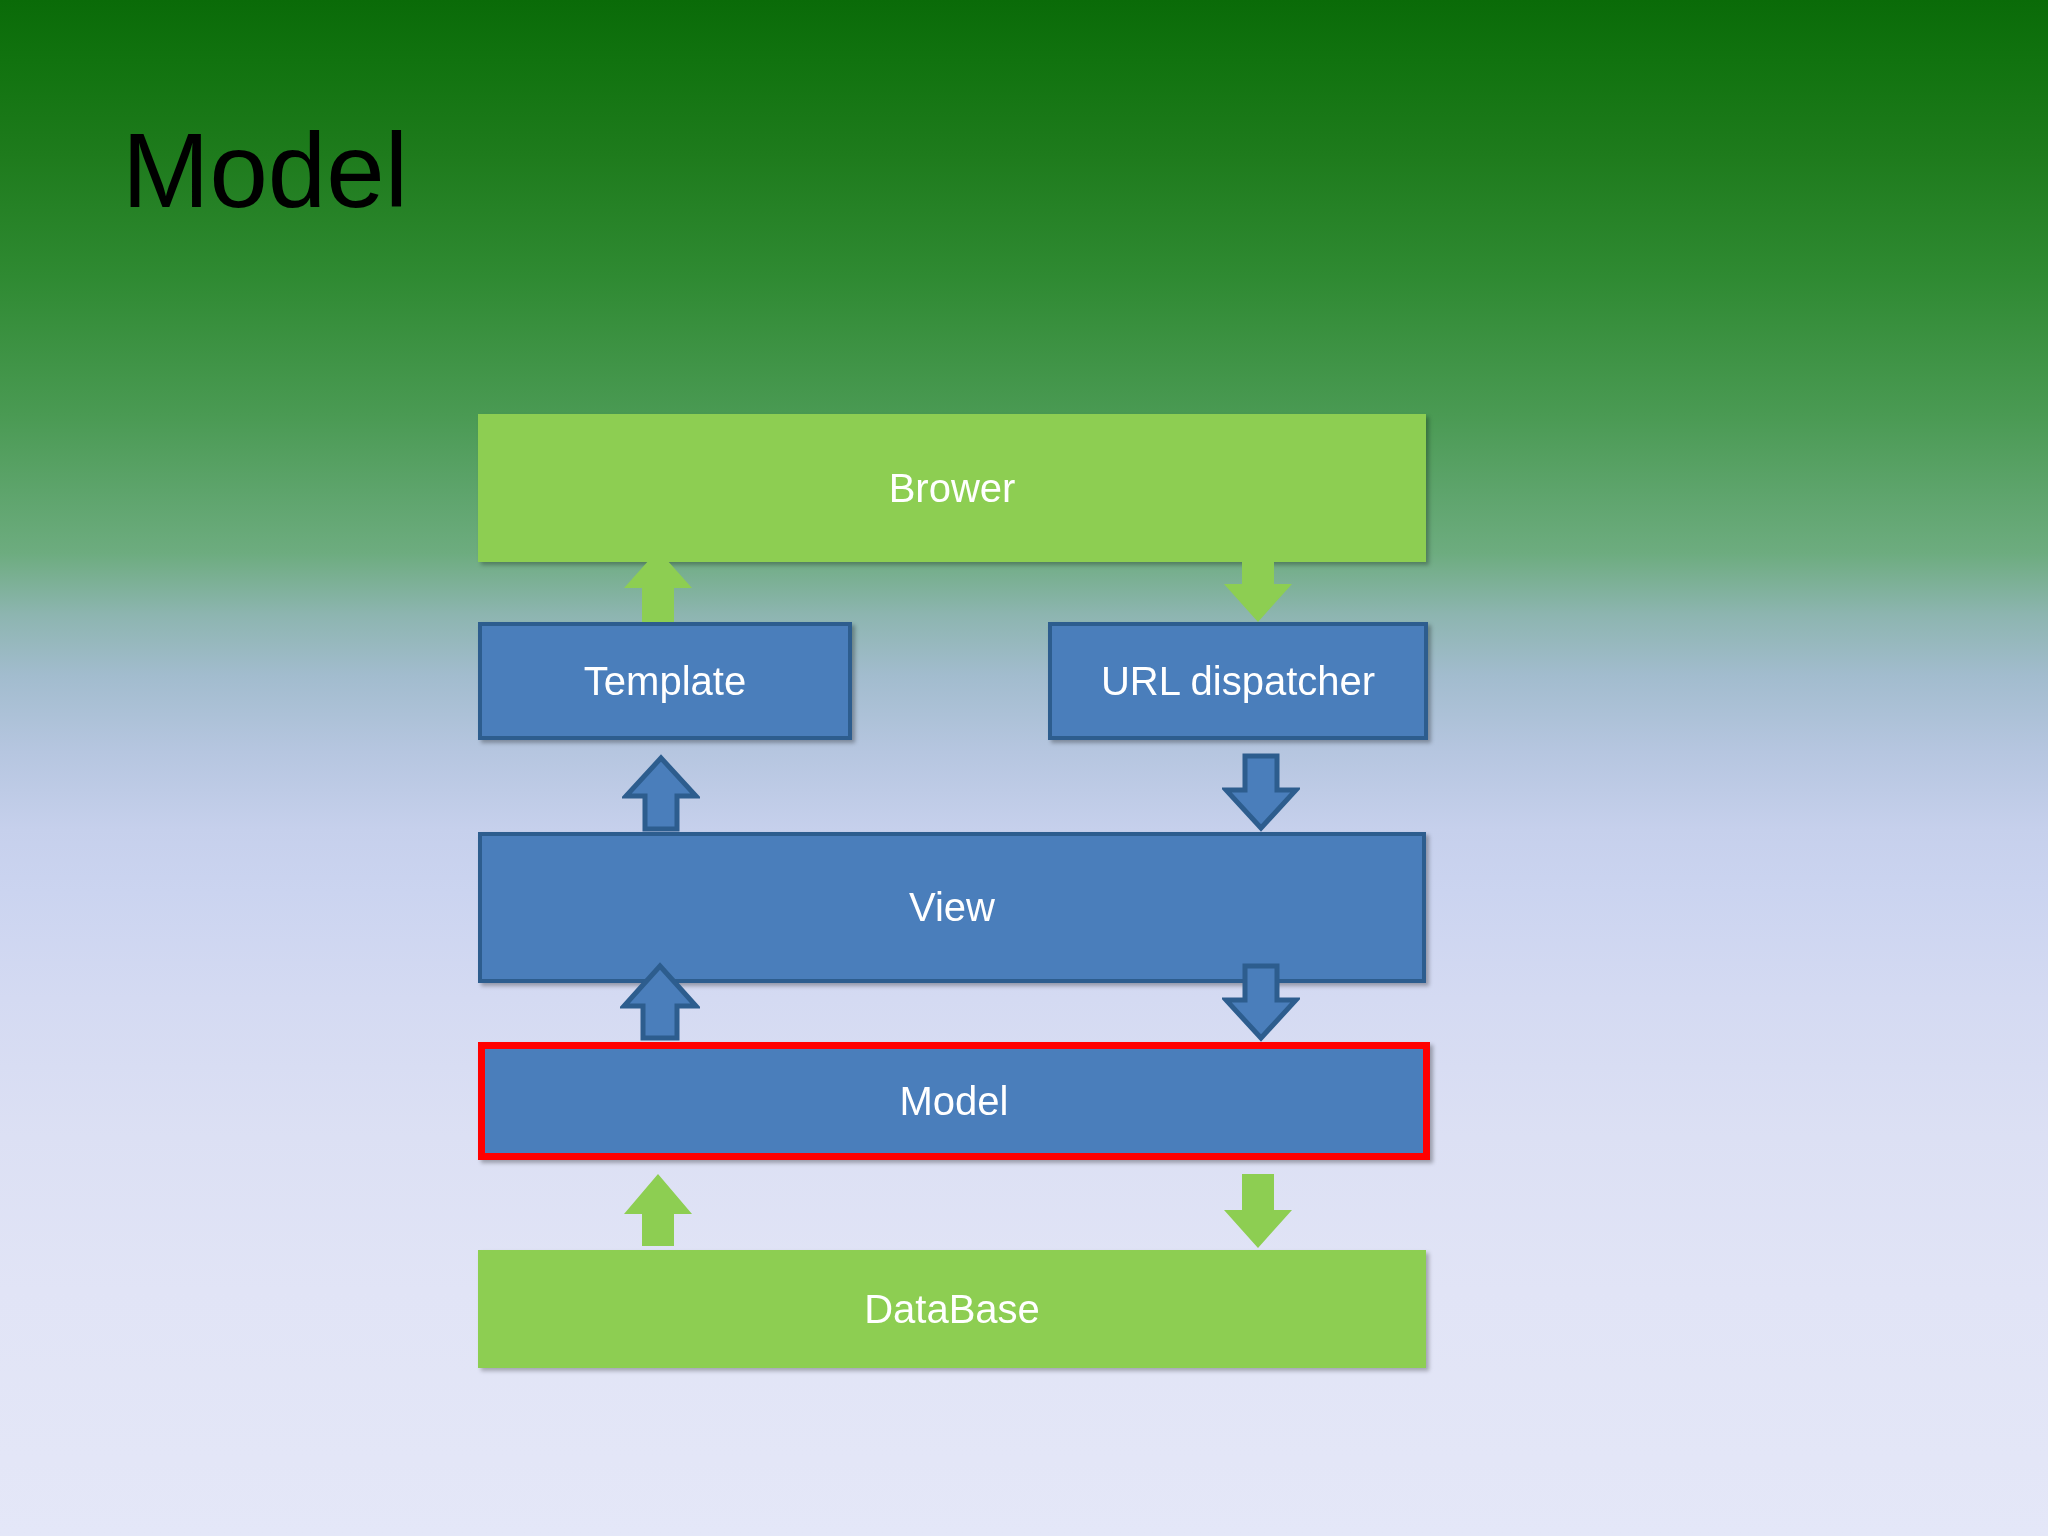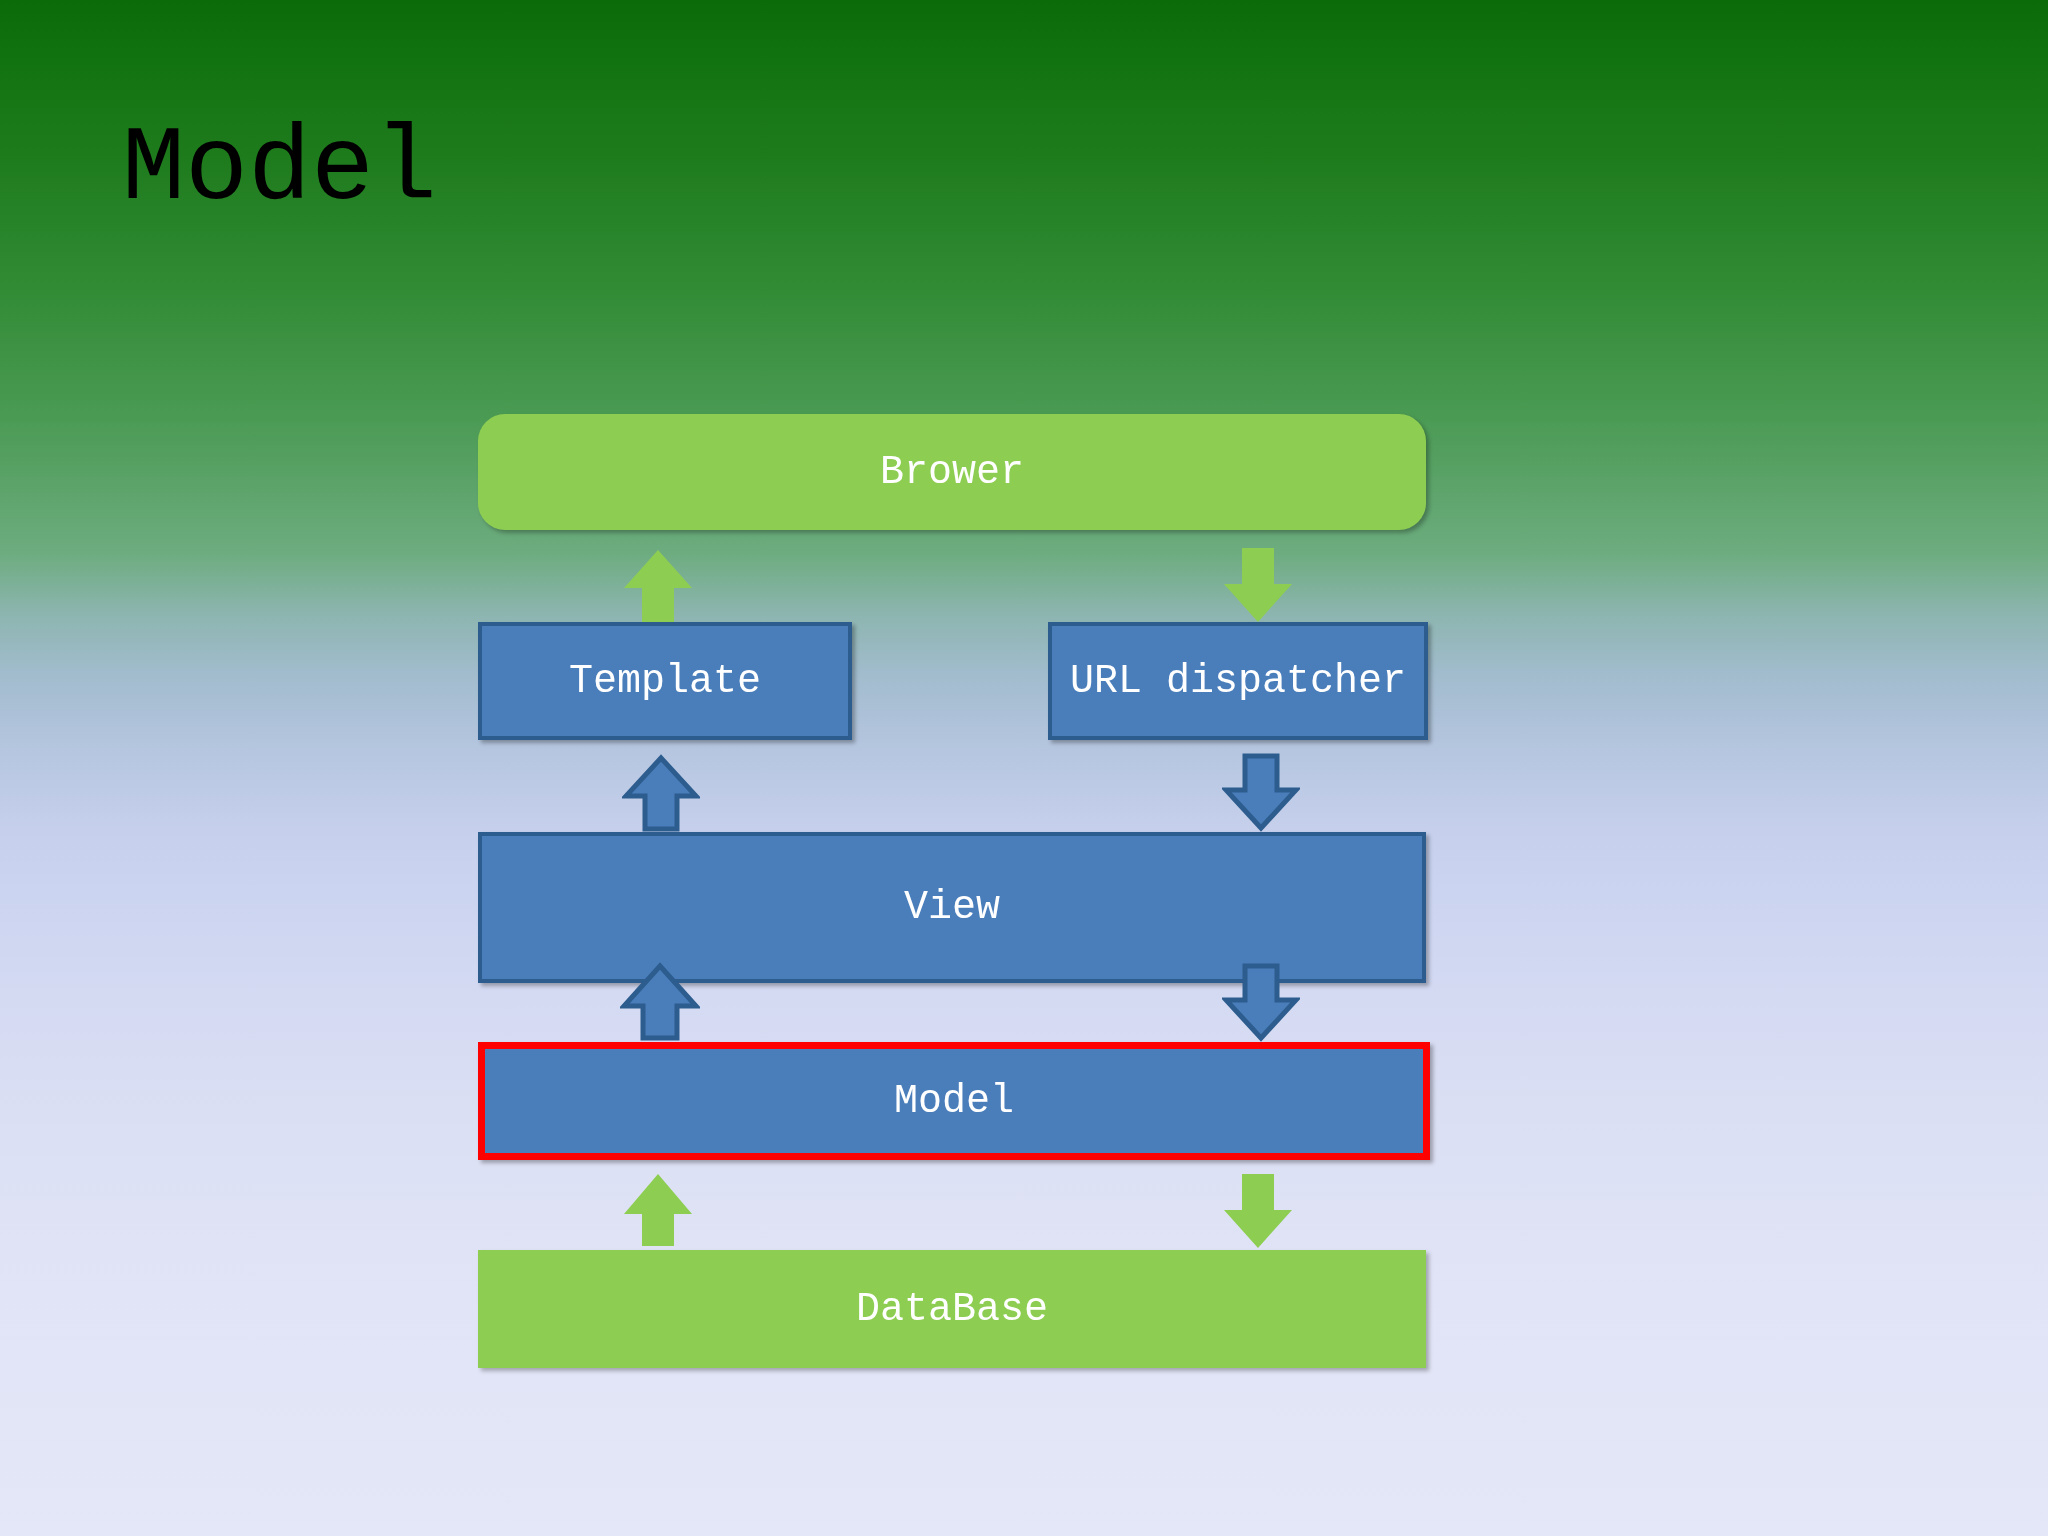--- a/index.html
+++ b/index.html
@@ -5,21 +5,21 @@
   html, body {
     margin: 0;
     padding: 0;
     background: #000;
   }
   #slide {
     position: relative;
     width: 2048px;
     height: 1536px;
     overflow: hidden;
-    font-family: Liberation Mono, monospace;
+    font-family: Liberation Sans, sans-serif;
     background: linear-gradient(to bottom,
         #0A6B08 0%,
         #11730F 4%,
         #1E7B1C 10%,
         #2F8A32 18%,
         #4A9A53 27%,
         #6DAC7F 36%,
         #8DB5B0 40%,
         #A2BCCE 44%,
         #B6C6E0 49%,
@@ -67,21 +67,21 @@
     border: 4px solid #2D5D8E;
     box-shadow: 3px 3px 4px rgba(0,0,0,0.30);
   }
   .box-blue-hl {
     background: #4A7EBB;
     border: 7px solid #FF0000;
     box-shadow: 3px 3px 4px rgba(0,0,0,0.30);
   }
 
   
-  #box-brower      { left: 478px; top: 414px;  width: 948px; height: 116px; border-radius: 27px; }
+  #box-brower      { left: 478px; top: 414px;  width: 948px; height: 148px; }
   #box-template    { left: 478px; top: 622px;  width: 374px; height: 118px; }
   #box-urldisp     { left: 1048px; top: 622px; width: 380px; height: 118px; align-items: center; }
   #box-view        { left: 478px; top: 832px;  width: 948px; height: 151px; }
   #box-model       { left: 478px; top: 1042px; width: 952px; height: 118px; }
   #box-database    { left: 478px; top: 1250px; width: 948px; height: 118px; }
 
   
   .arrow {
     position: absolute;
   }

